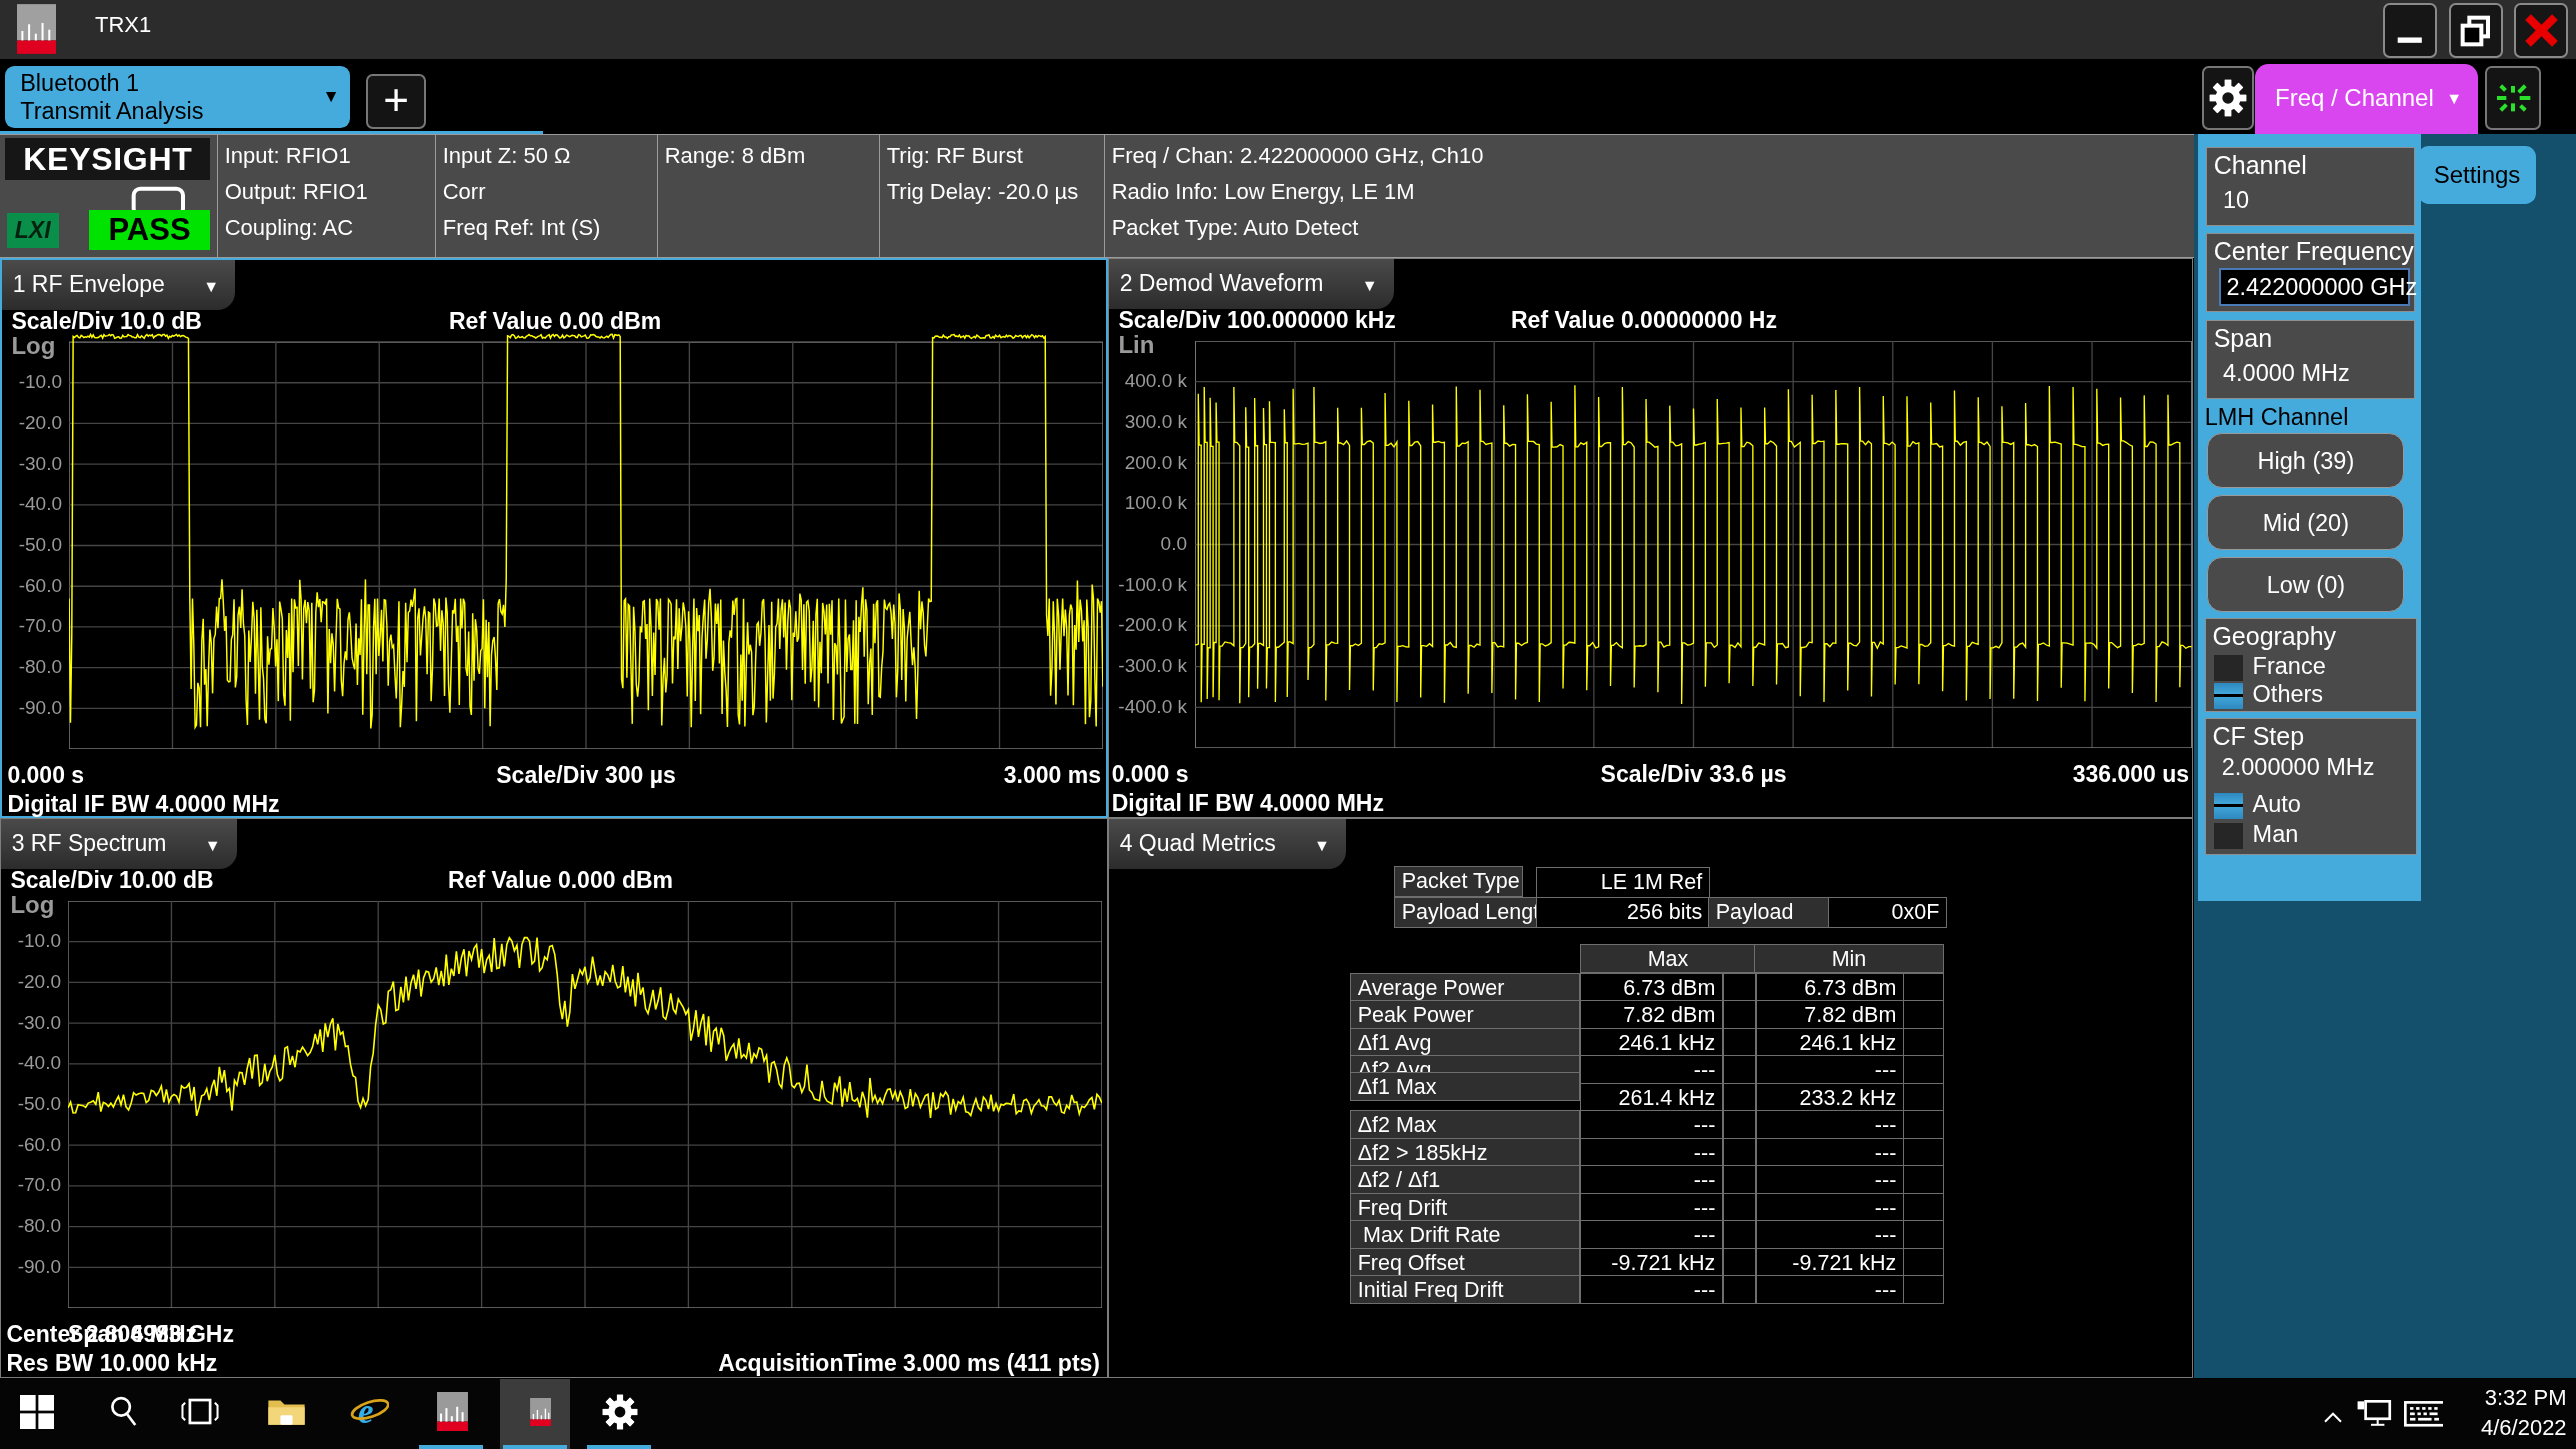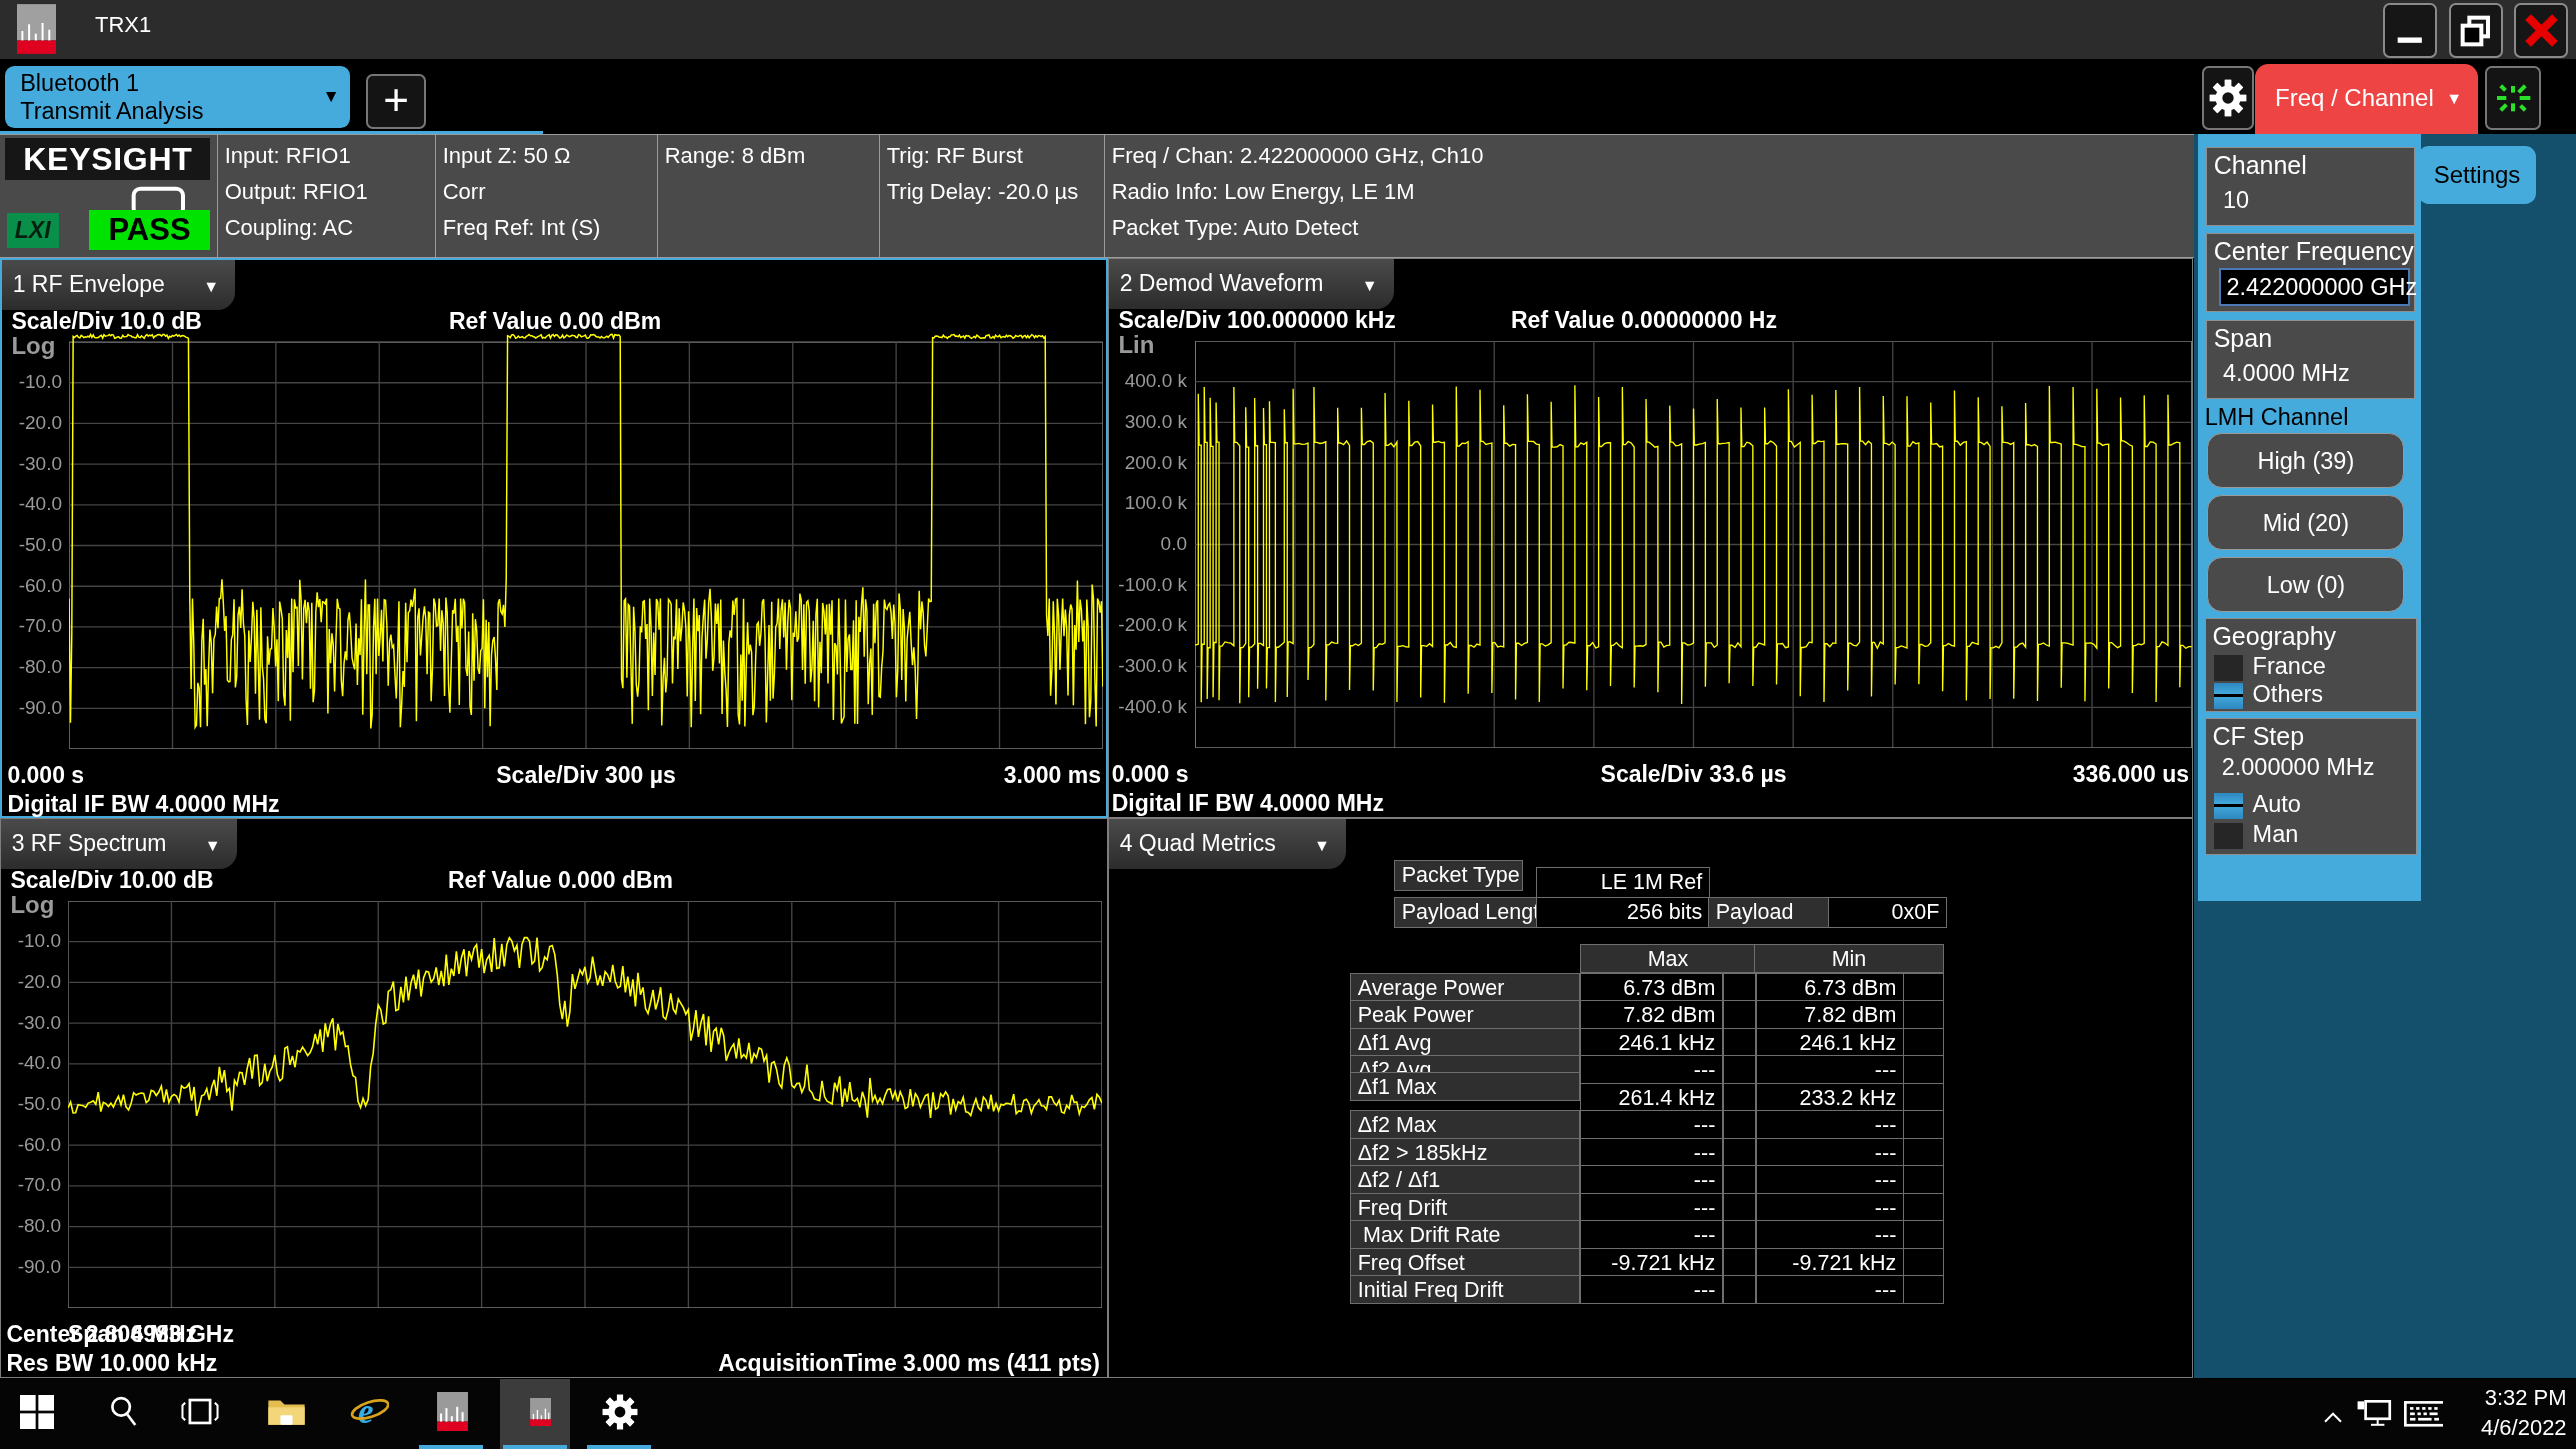--- a/index.html
+++ b/index.html
@@ -14,21 +14,21 @@
   #tabrow{left:0;top:59px;width:2576px;height:75px;background:#000;}
   #tab-underline{left:0;top:72px;width:543px;height:3.4px;background:#45aadc;}
   #bt-tab{left:5.4px;top:6.7px;width:345px;height:62px;background:#45aadc;border-radius:9.4px;color:#000;}
   #bt-tab .l1{position:absolute;left:14.8px;top:4px;font-size:23.5px;}
   #bt-tab .l2{position:absolute;left:14.8px;top:32px;font-size:23.5px;}
   #bt-tab .caret{position:absolute;right:10.7px;top:20px;font-size:17.4px;}
   #plus-btn{left:366px;top:14.8px;width:56px;height:51px;background:#141414;border:2px solid #777;border-radius:6.7px;
     color:#fff;font-size:44px;line-height:47px;text-align:center;}
   #gear-btn{left:2202px;top:6.7px;width:48px;height:60px;background:#141414;border:2px solid #777;border-radius:6.7px;
     display:flex;align-items:center;justify-content:center;}
-  #fc-tab{left:2255px;top:5.4px;width:223px;height:70px;background:#ef4444;border-radius:13.4px 13.4px 0 0;color:#fff;}
+  #fc-tab{left:2255px;top:5.4px;width:223px;height:70px;background:#d946ef;border-radius:13.4px 13.4px 0 0;color:#fff;}
   #fc-tab .lab{position:absolute;left:20px;top:20px;font-size:24px;white-space:nowrap;}
   #fc-tab .caret{position:absolute;right:16px;top:25.5px;font-size:16px;}
   #spin-btn{left:2485px;top:6.7px;width:52px;height:60px;background:#141414;border:2px solid #777;border-radius:6.7px;
     display:flex;align-items:center;justify-content:center;}
   
   #measbar{left:0;top:134px;width:2194px;height:124px;background:#4a4a4a;border-top:1.3px solid #9b9b9b;border-bottom:1.3px solid #9b9b9b;box-sizing:border-box;}
   .mcol{position:absolute;top:0;bottom:0;border-left:1.3px solid #9b9b9b;padding:2.7px 0 0 6.7px;color:#fff;font-size:22px;line-height:36px;white-space:nowrap;}
   #keysight-box{left:5.4px;top:2.7px;width:205px;height:42px;background:#161616;color:#fff;
     font-size:32px;font-weight:700;text-align:center;line-height:42px;letter-spacing:0.7px;}
   #lxi-badge{left:6.7px;top:78px;width:52px;height:35px;background:#0a8f4a;color:#05210f;
@@ -339,21 +339,21 @@
   <div class="foot" style="left:5.4px;top:531px">Res BW 10.000 kHz</div>
   <div class="foot" style="left:67px;top:531px;width:1032px;text-align:right">AcquisitionTime 3.000 ms (411 pts)</div>
 </div>
 
 <div class="abs panel" id="panel4">
   <div class="wtab">
     <span>4 Quad Metrics</span>
     <span class="caret">▼</span>
   </div>
 
-  <div class="qcell qlab" style="left:285px;top:41px;width:129px;height:31px">Packet Type</div>
+  <div class="qcell qlab" style="left:285px;top:47px;width:129px;height:31px">Packet Type</div>
   <div class="qcell qval" style="left:427px;top:48px;width:174px;height:31px">LE 1M Ref</div>
   <div class="qcell qlab" style="left:285px;top:78px;width:143px;height:31px">Payload Length</div>
   <div class="qcell qval" style="left:427px;top:78px;width:174px;height:31px">256 bits</div>
   <div class="qcell qlab" style="left:599px;top:78px;width:121px;height:31px">Payload</div>
   <div class="qcell qval" style="left:719px;top:78px;width:119px;height:31px">0x0F</div>
 
   <div class="qcell qhead" style="left:471px;top:125px;width:176px;height:29px">Max</div>
   <div class="qcell qhead" style="left:645px;top:125px;width:190px;height:29px">Min</div>
   <div id="metrics-rows">
       <div class="qcell qlab" style="left: 241px; top: 154px; width: 230px; height: 29px;">Average Power</div>

